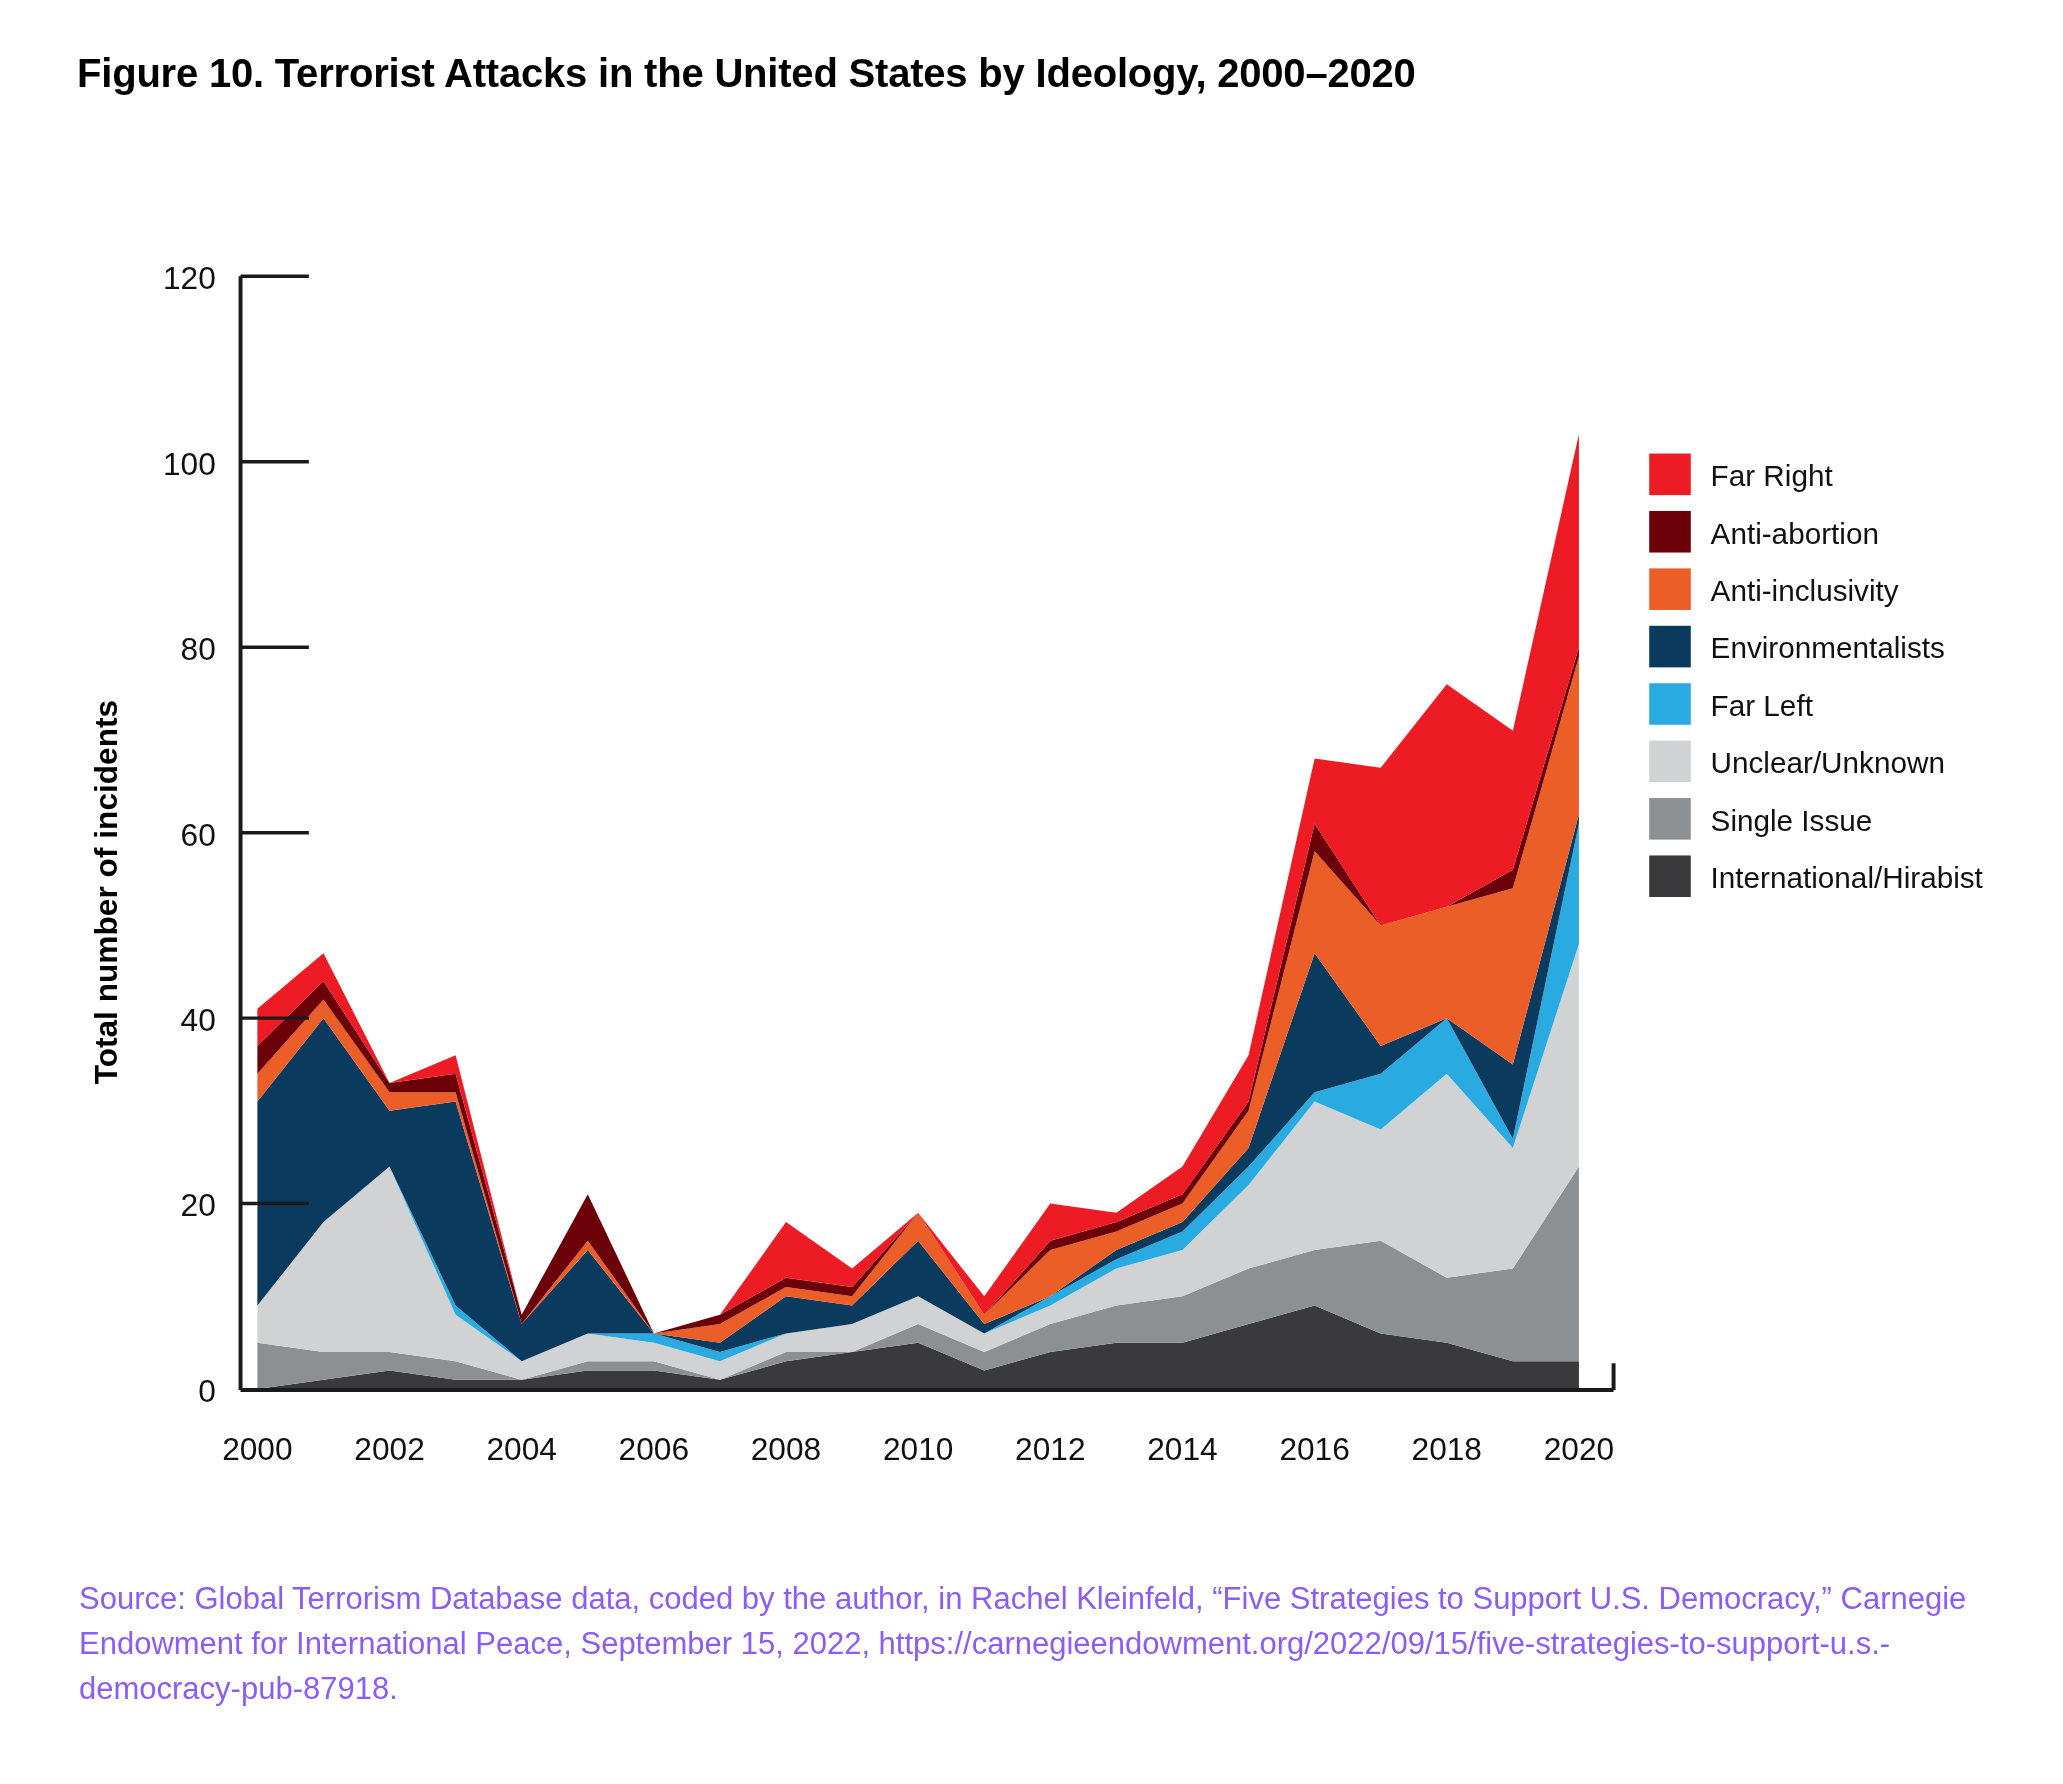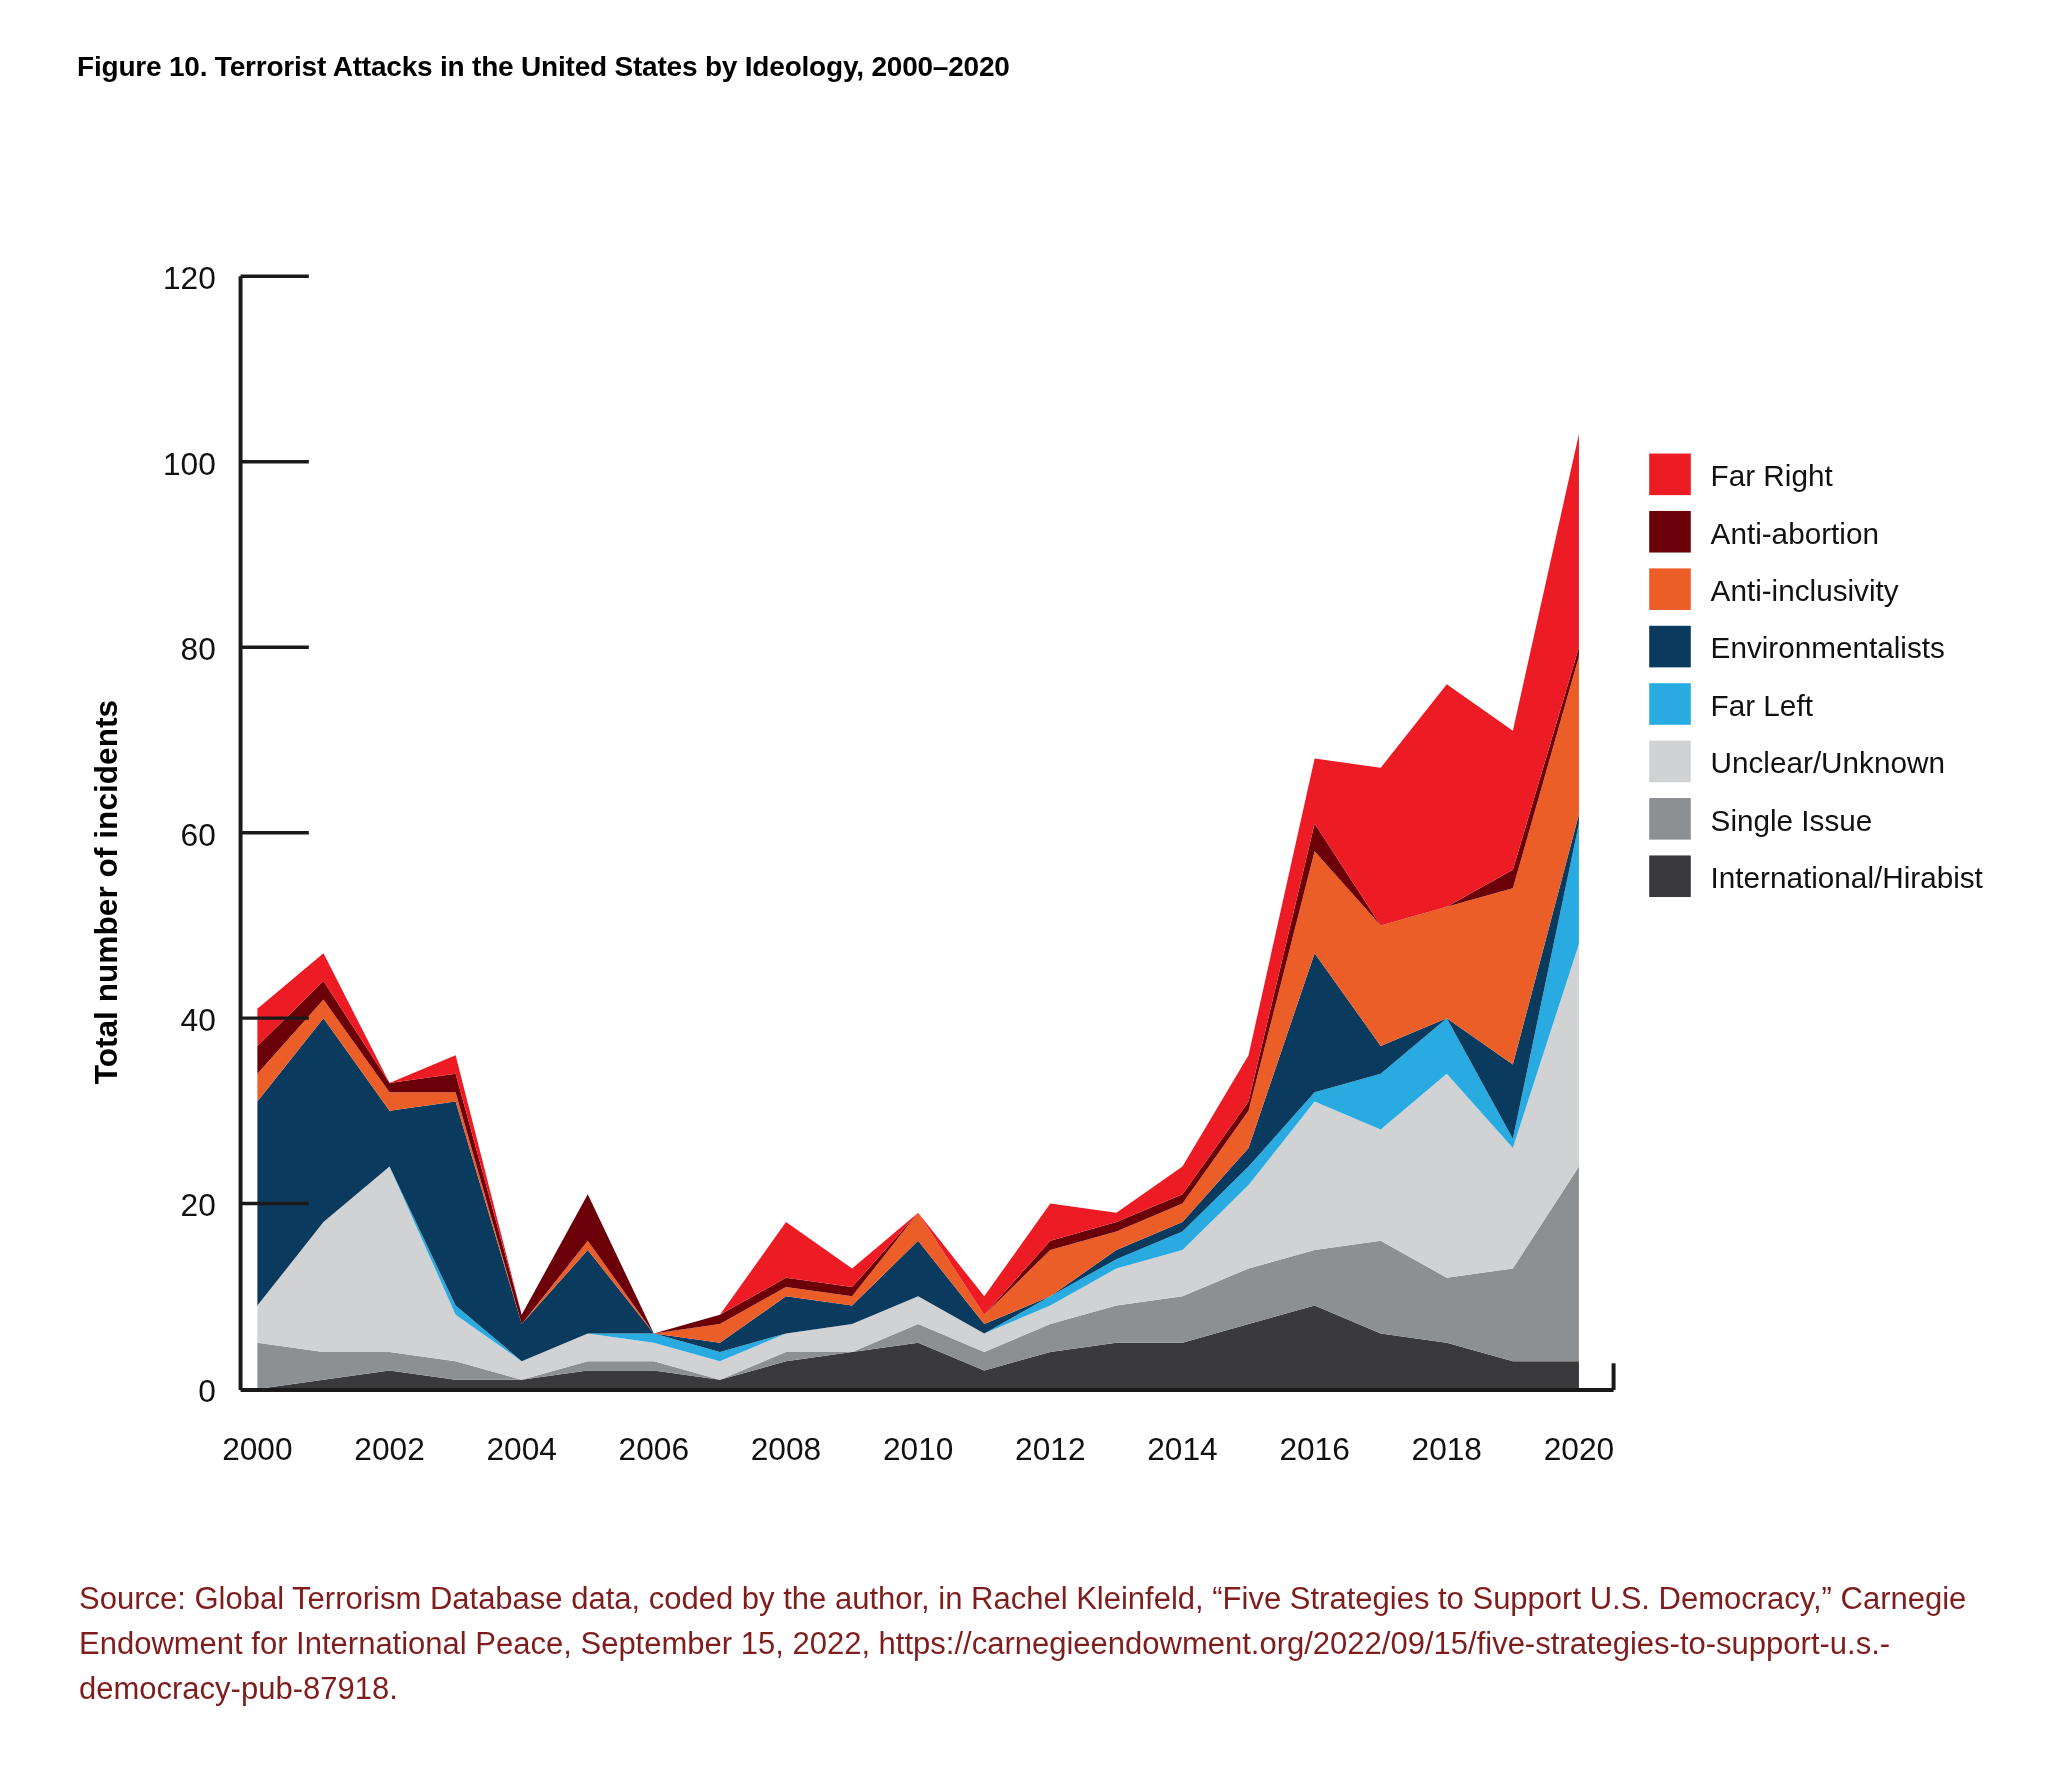--- a/index.html
+++ b/index.html
@@ -8,38 +8,38 @@
     width:2063px;height:1784px;
     background:#ffffff;
     font-family:"Liberation Sans", sans-serif;
     color:#000000;
     overflow:hidden;
     position:relative;
   }
   #figure-title{
     position:absolute;
     left:77px; top:51px;
-    font-size:28px;
+    font-size:40px;
     font-weight:bold;
     letter-spacing:-0.2px;
     white-space:nowrap;
   }
   #chart-wrap{
     position:absolute;
     left:0; top:0;
     width:2063px; height:1505px;
   }
   #chart-svg{ display:block; }
   #source-note{
     position:absolute;
     left:79px; top:1576px;
     width:1921px;
     font-size:31px;
     line-height:45px;
-    color:#7f1d1d;
+    color:#8b5cf6;
   }
   .legend-label{
     font-size:30px;
     fill:#111111;
   }
   .axis-tick-text{
     font-size:32px;
     fill:#111111;
   }
   .axis-title{

